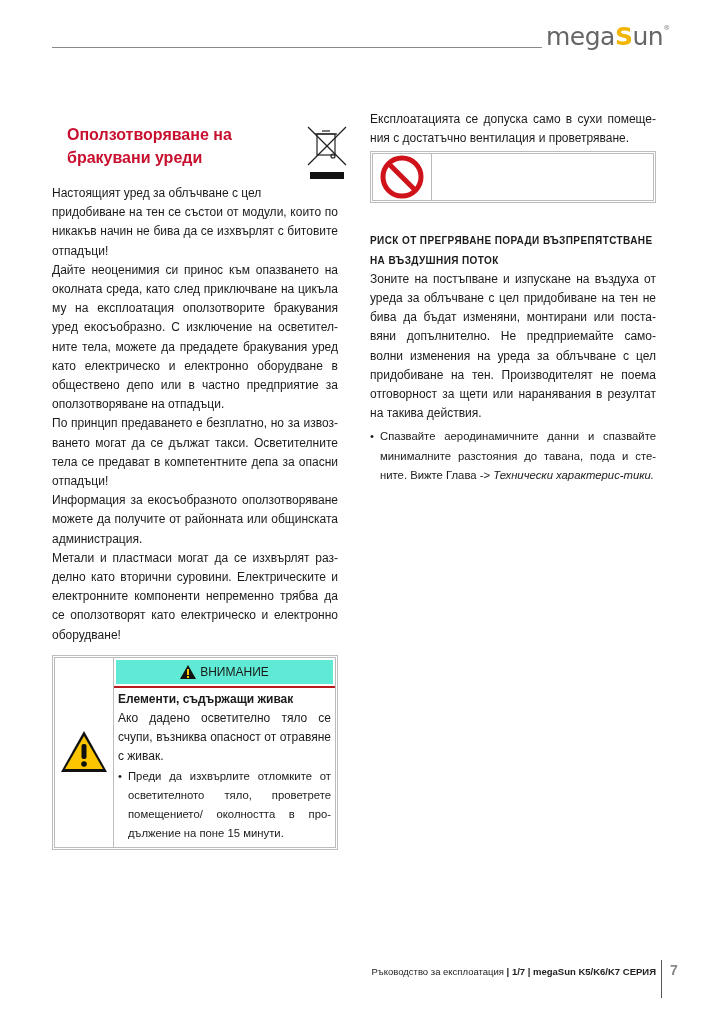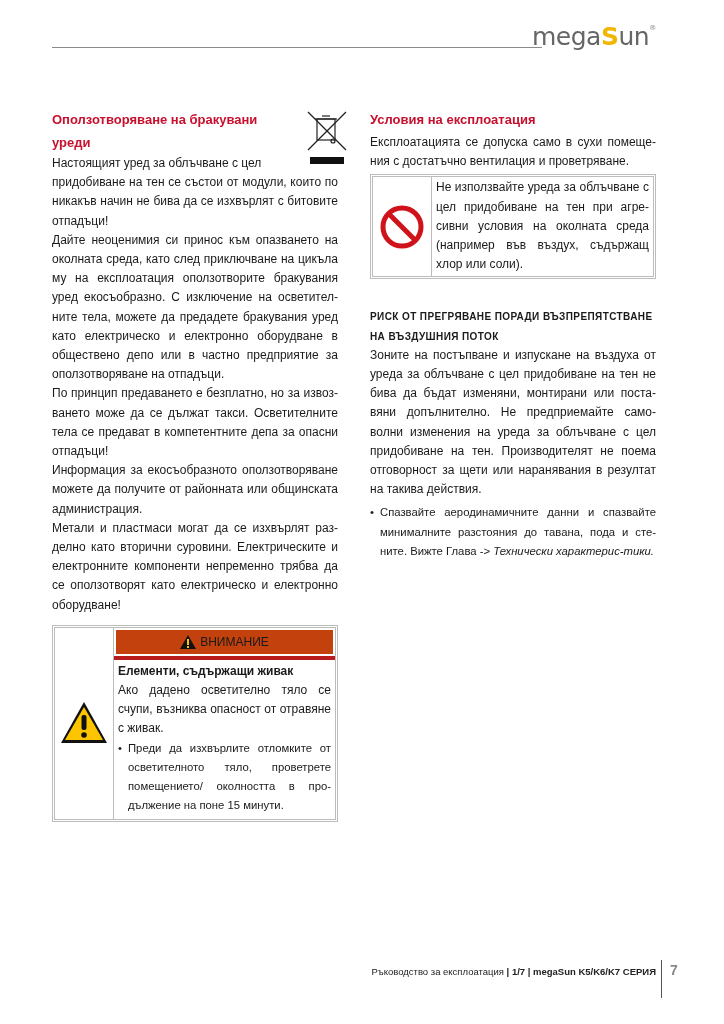--- a/index.html
+++ b/index.html
@@ -1,43 +1,43 @@
 <!DOCTYPE html>
 <html><head>
 <meta charset="utf-8">
 <style>
   html, body { margin:0; padding:0; background:#ffffff; }
   body { width:724px; height:1024px; position:relative; overflow:hidden;
          font-family:"Liberation Sans", sans-serif; color:#1a1a1a; }
   .header-rule { position:absolute; left:52px; top:47px; width:490px; height:1px; background:#8a8a8a; }
-  .logo { position:absolute; left:532px; top:22px; font-family:"DejaVu Sans", sans-serif;
+  .logo { position:absolute; left:546px; top:22px; font-family:"DejaVu Sans", sans-serif;
           font-size:25px; color:#666; letter-spacing:-0.5px; }
   .logo .s { color:#f2b600; font-weight:bold; }
   .logo sup { font-size:7px; color:#888; vertical-align:top; position:relative; top:2px; }
 
   .col { position:absolute; top:108px; }
   .col-left { left:52px; width:286px; }
   .col-right { left:370px; width:286px; }
 
-  h1 { margin:0; font-size:13px; line-height:23px; font-weight:bold; color:#c8102e; }
+  h1 { margin:15px; font-size:16px; line-height:23px; font-weight:bold; color:#c8102e; }
   .p { margin:0; font-size:12px; line-height:19.2px; text-align:justify; }
   .p.nj { text-align:left; }
 
   .weee { position:absolute; left:254px; top:2px; width:42px; height:56px; }
 
   .box { border:3px double #bcbcbc; display:flex; }
   .box .ico-cell { width:58px; border-right:1px solid #bcbcbc; display:flex; align-items:center; justify-content:center; }
   .box .txt-cell { flex:1; padding:1px 4px 2px 4px; }
 
   .warn-box { border:3px double #bcbcbc; display:flex; margin-top:10px; }
   .warn-box .ico-cell { width:58px; border-right:1px solid #bcbcbc; display:flex; align-items:center; justify-content:center; }
   .warn-box .txt-cell { flex:1; }
-  .warn-head { background:#c2410c; margin:2px; height:24px; display:flex; align-items:center; justify-content:center;
+  .warn-head { background:#5eead4; margin:2px; height:24px; display:flex; align-items:center; justify-content:center;
                font-size:12px; color:#1a1a1a; gap:4px; }
-  .warn-body { padding:2px 4px 3px 4px; border-top:4px solid #b91c1c; }
+  .warn-body { padding:2px 4px 3px 4px; border-top:2px solid #b91c1c; }
   .bold { font-weight:bold; }
 
   .bullet { display:flex; font-size:11.3px; line-height:19.2px; }
   .bullet .dot { width:10px; flex:none; }
   .bullet .bt { flex:1; text-align:justify; }
   .it { font-style:italic; }
 
   h2 { margin:0; font-size:10px; line-height:19.2px; font-weight:bold; letter-spacing:0.4px; }
 
   .footer { position:absolute; top:966px; right:68px; font-size:9.5px; color:#222; }
@@ -62,21 +62,21 @@
         <circle cx="27" cy="31" r="2"></circle>
         <line x1="2" y1="2" x2="40" y2="40"></line>
         <line x1="40" y1="2" x2="2" y2="40"></line>
       </g>
       <rect x="4" y="47" width="34" height="7" fill="#111"></rect>
     </svg>
   </div>
   <p class="p nj" style="width:235px;">Настоящият уред за облъчване с цел</p>
   <p class="p">придобиване на тен се състои от модули, които по никакъв начин не бива да се изхвърлят с битовите отпадъци!</p>
   <p class="p">Дайте неоценимия си принос към опазването на околната среда, като след приключване на цикъла му на експлоатация оползотворите бракувания уред екосъобразно. С изключение на осветител-ните тела, можете да предадете бракувания уред като електрическо и електронно оборудване в обществено депо или в частно предприятие за оползотворяване на отпадъци.</p>
-  <p class="p">По принцип предаването е безплатно, но за извоз-ването може да се дължат такси. Осветителните тела се предават в компетентните депа за опасни отпадъци!</p>
+  <p class="p">По принцип предаването е безплатно, но за извоз-ването могат да се дължат такси. Осветителните тела се предават в компетентните депа за опасни отпадъци!</p>
   <p class="p">Информация за екосъобразното оползотворяване можете да получите от районната или общинската администрация.</p>
   <p class="p">Метали и пластмаси могат да се изхвърлят раз-делно като вторични суровини. Електрическите и електронните компоненти непременно трябва да се оползотворят като електрическо и електронно оборудване!</p>
 
   <div class="warn-box">
     <div class="ico-cell">
       <svg width="50" height="46" viewBox="0 0 50 46">
         <polygon points="25,2 48,43 2,43" fill="#111"></polygon>
         <polygon points="25,7 44,40 6,40" fill="#fcc500"></polygon>
         <rect x="22.5" y="15" width="5" height="15" rx="2" fill="#111"></rect>
         <circle cx="25" cy="35" r="2.8" fill="#111"></circle>
@@ -97,32 +97,28 @@
         <div class="bullet">
           <span class="dot">•</span>
           <span class="bt">Преди да изхвърлите отломките от осветителното тяло, проветрете помещението/ околността в про-дължение на поне 15 минути.</span>
         </div>
       </div>
     </div>
   </div>
 </div>
 
 <div class="col col-right">
-  <h1>Условия на експлоатация</h1>
   <p class="p" style="margin-top:2px;">Експлоатацията се допуска само в сухи помеще-ния с достатъчно вентилация и проветряване.</p>
 
   <div class="box" style="margin-top:3px;">
     <div class="ico-cell">
       <svg width="46" height="46" viewBox="0 0 46 46">
         <circle cx="23" cy="23" r="19" fill="#fff" stroke="#d0121b" stroke-width="5"></circle>
         <line x1="10" y1="10" x2="36" y2="36" stroke="#d0121b" stroke-width="5"></line>
       </svg>
-    </div>
-    <div class="txt-cell">
-      <p class="p">Не използвайте уреда за облъчване с цел придобиване на тен при агре-сивни условия на околната среда (например във въздух, съдържащ хлор или соли).</p>
     </div>
   </div>
 
   <h2 style="margin-top:28px;">РИСК ОТ ПРЕГРЯВАНЕ ПОРАДИ ВЪЗПРЕПЯТСТВАНЕ НА ВЪЗДУШНИЯ ПОТОК</h2>
   <p class="p">Зоните на постъпване и изпускане на въздуха от уреда за облъчване с цел придобиване на тен не бива да бъдат изменяни, монтирани или поста-вяни допълнително. Не предприемайте само-волни изменения на уреда за облъчване с цел придобиване на тен. Производителят не поема отговорност за щети или наранявания в резултат на такива действия.</p>
   <div class="bullet" style="margin-top:4px;">
     <span class="dot">•</span>
     <span class="bt"><span>Спазвайте аеродинамичните данни и спазвайте минималните разстояния до тавана, пода и сте-ните. Вижте Глава -&gt; </span><span class="it">Технически характерис-тики.</span></span>
   </div>
 

